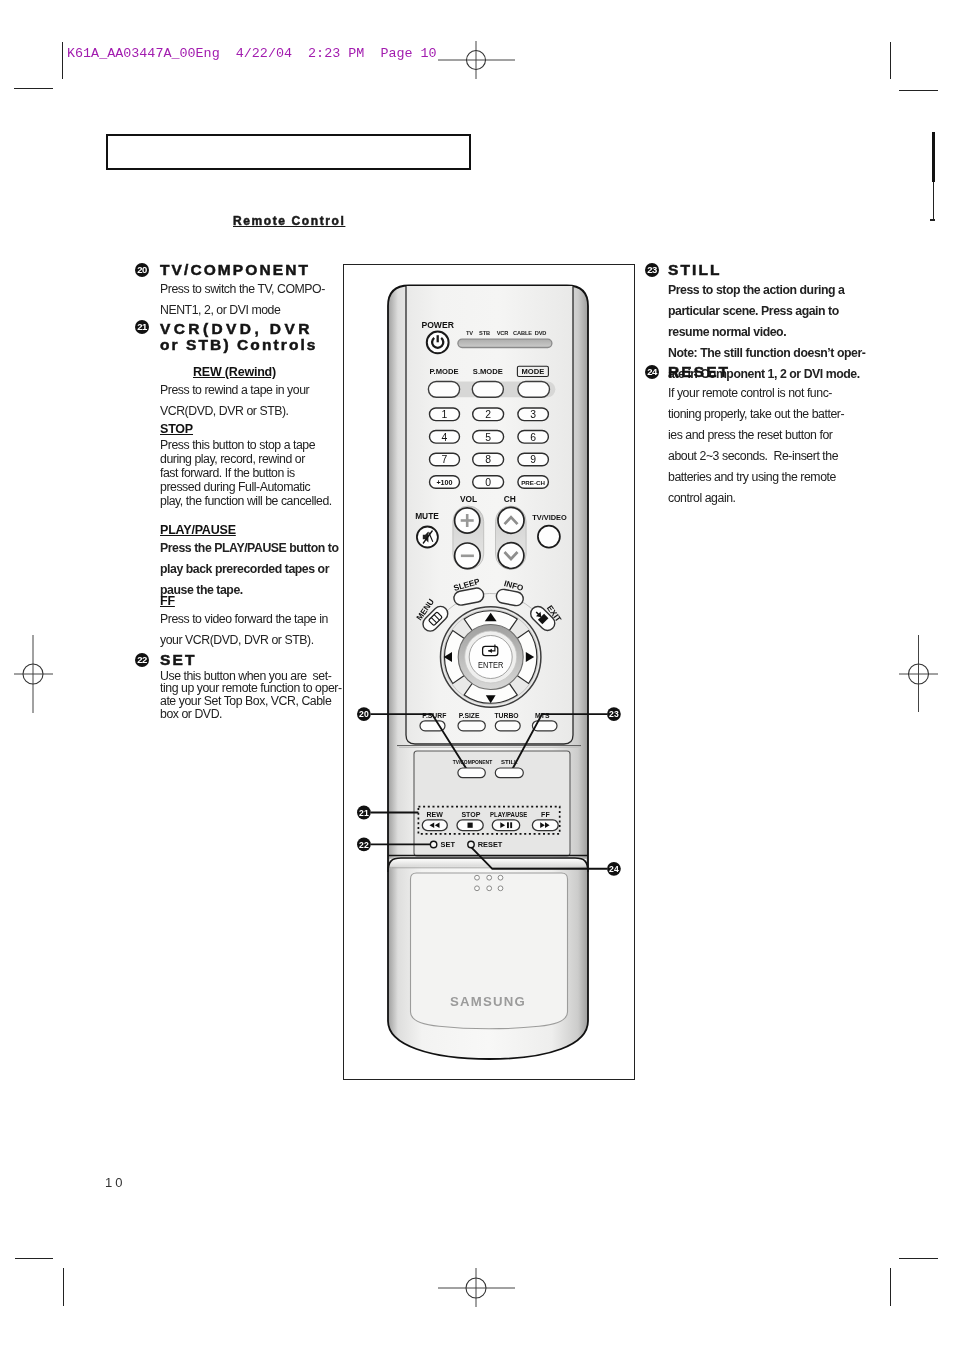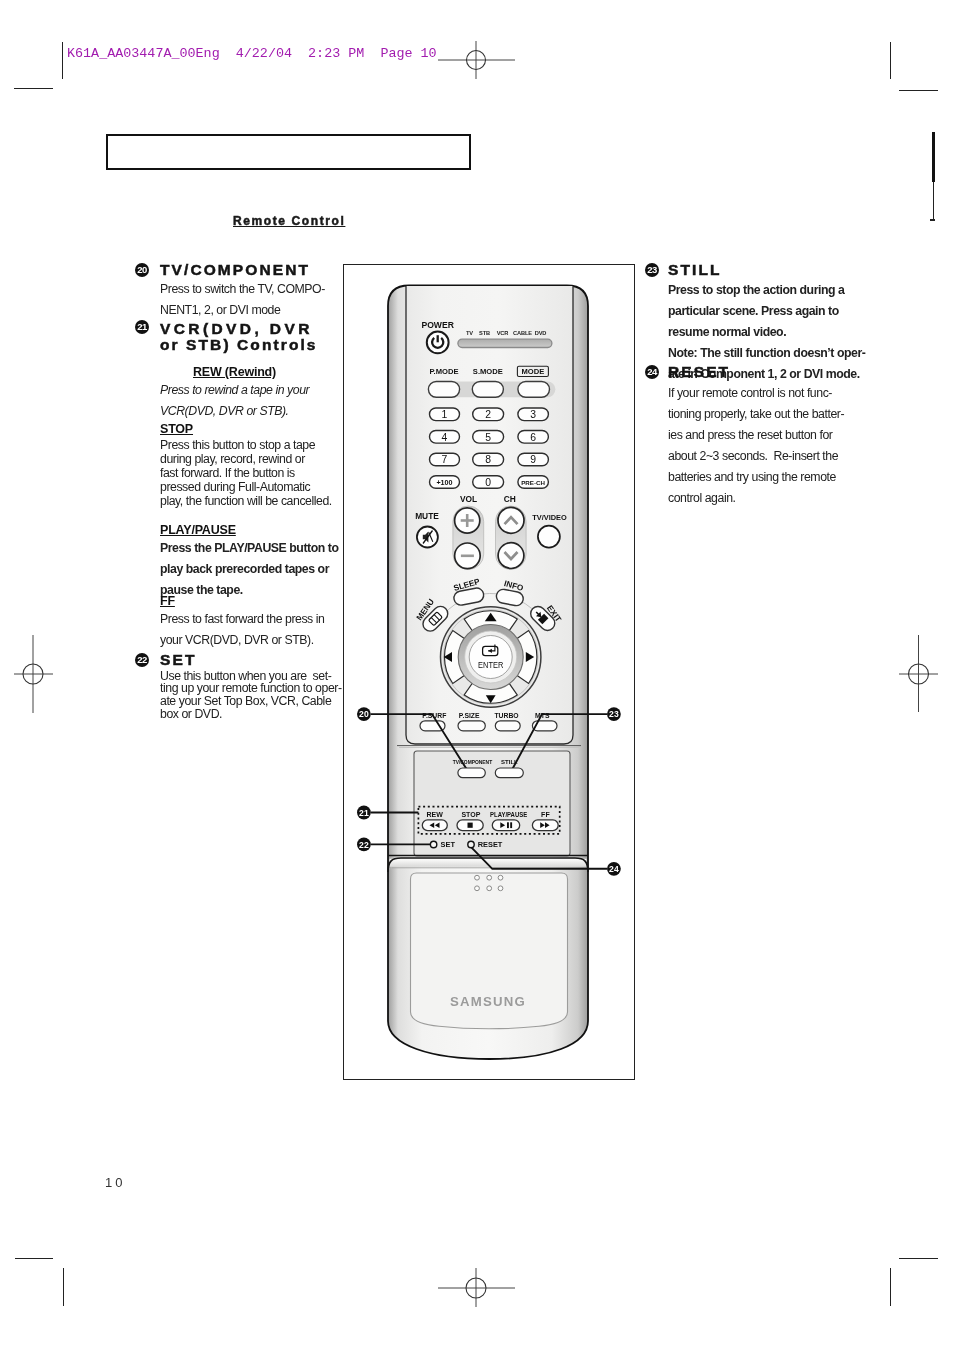--- a/index.html
+++ b/index.html
@@ -70,40 +70,40 @@
 
 <div class="abs body" style="left:160px;top:279px;">Press to switch the TV, COMPO-
 NENT1, 2, or DVI mode</div>
 
 <div class="num" style="left:135px;top:320px;">21</div>
 
 <div class="abs h1" style="left:160px;top:320.5px;"><span style="letter-spacing:3.4px;">VCR(DVD, DVR</span><br>or STB) Controls</div>
 
 <div class="abs sub" style="left:160px;top:365px;margin-left:33px;">REW (Rewind)</div>
 
-<div class="abs body" style="left:160px;top:380px;font-style:italic;">Press to rewind a tape in your
+<div class="abs body" style="left:160px;top:380px;">Press to rewind a tape in your
 VCR(DVD, DVR or STB).</div>
 
 <div class="abs sub" style="left:160px;top:422px;">STOP</div>
 
 <div class="abs body" style="left:160px;top:438px;line-height:14px;">Press this button to stop a tape
 during play, record, rewind or
 fast forward. If the button is
 pressed during Full-Automatic
 play, the function will be cancelled.</div>
 
 <div class="abs sub" style="left:160px;top:523px;">PLAY/PAUSE</div>
 
 <div class="abs body" style="left:160px;top:538px;font-weight:bold;">Press the PLAY/PAUSE button to
 play back prerecorded tapes or
 pause the tape.</div>
 
 <div class="abs sub" style="left:160px;top:594px;">FF</div>
 
-<div class="abs body" style="left:160px;top:609px;">Press to fast forward the press in
+<div class="abs body" style="left:160px;top:609px;">Press to video forward the tape in
 your VCR(DVD, DVR or STB).</div>
 
 <div class="num" style="left:135px;top:653px;">22</div>
 
 <div class="abs h1" style="left:160px;top:652px;">SET</div>
 
 <div class="abs body" style="left:160px;top:669.5px;line-height:12.7px;">Use this button when you are  set-
 ting up your remote function to oper-
 ate your Set Top Box, VCR, Cable
 box or DVD.</div>

